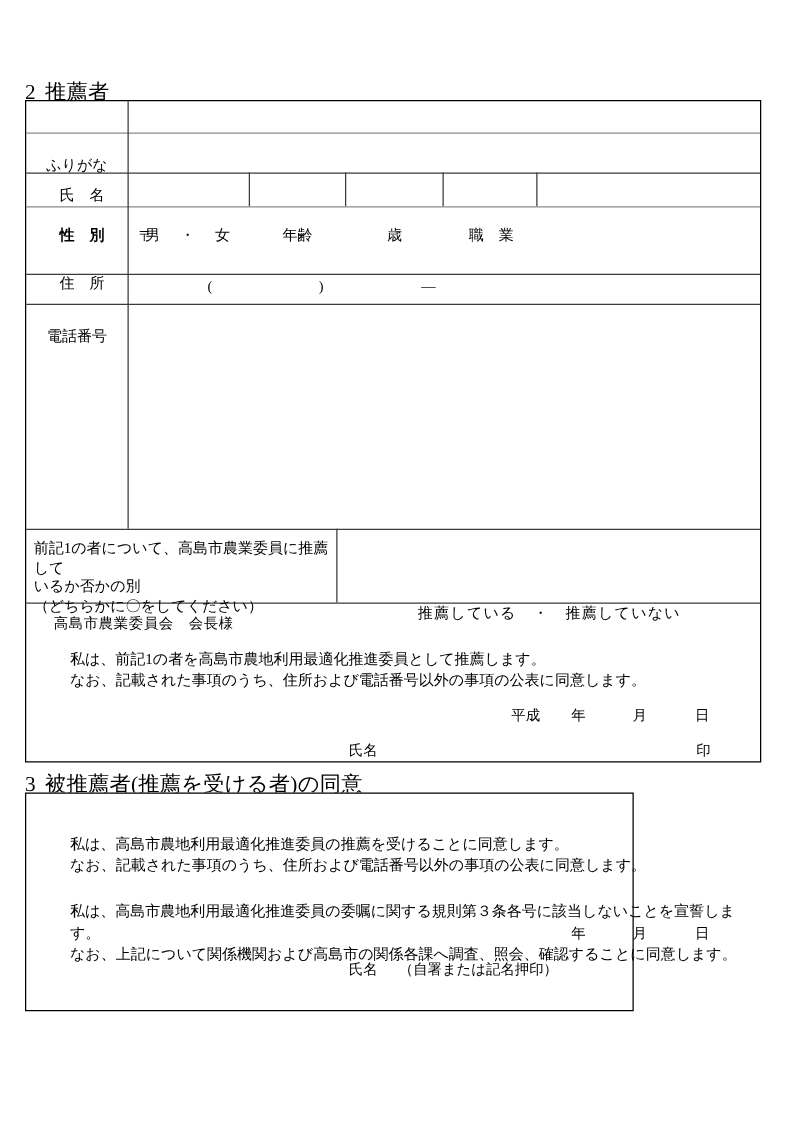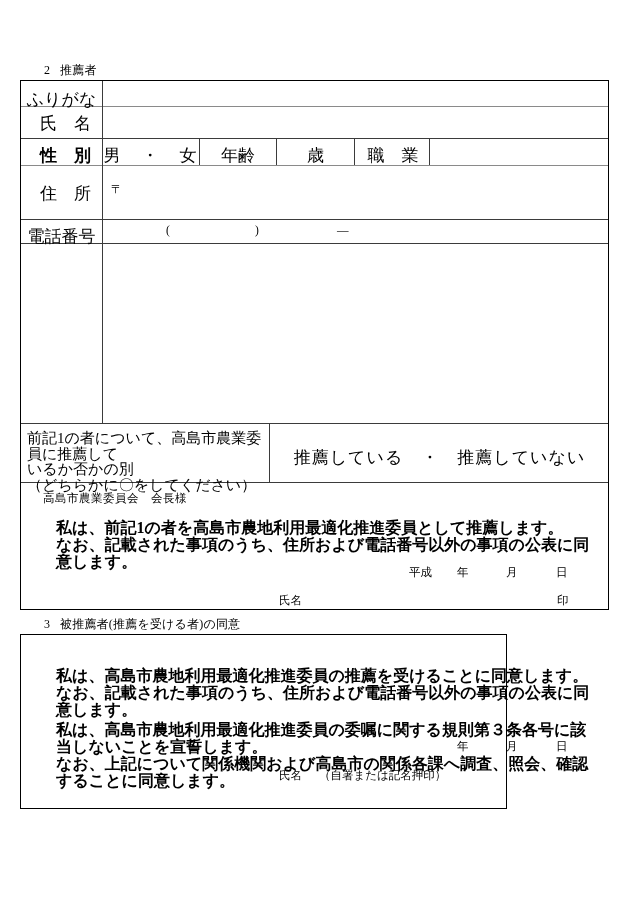--- a/index.html
+++ b/index.html
@@ -20,24 +20,23 @@
   .page {
     position: absolute;
     left: 0; top: 0;
     width: 630px;
     height: 903px;
   }
 
   
   .section-heading {
     position: absolute;
-    font-size: 12px;
+    font-size: 17px;
     letter-spacing: 0.2px;
     white-space: nowrap;
-    margin-left: 24px;
   }
   .section-heading .num {
     display: inline-block;
     width: 16px;
   }
 
   
   .frame {
     position: absolute;
     border: 1.6px solid #000;
@@ -62,35 +61,35 @@
     border-left: 1px solid #3b3b3b;
   }
   .cell-text {
     position: absolute;
     font-size: 11.5px;
     white-space: nowrap;
   }
   .center-box {
     position: absolute;
     text-align: center;
-    font-size: 17px;
+    font-size: 12px;
     white-space: nowrap;
+    margin-top: 36px;
   }
   .multiline {
     position: absolute;
-    font-size: 15px;
+    font-size: 12px;
     line-height: 15.5px;
     white-space: pre-line;
   }
   .body-text {
     position: absolute;
-    font-size: 16px;
+    font-size: 12px;
     line-height: 17px;
     white-space: pre-line;
-    font-weight: bold;
   }
   .note {
     position: absolute;
     font-size: 11.5px;
     white-space: nowrap;
   }
 </style>
 </head>
 <body>
 

